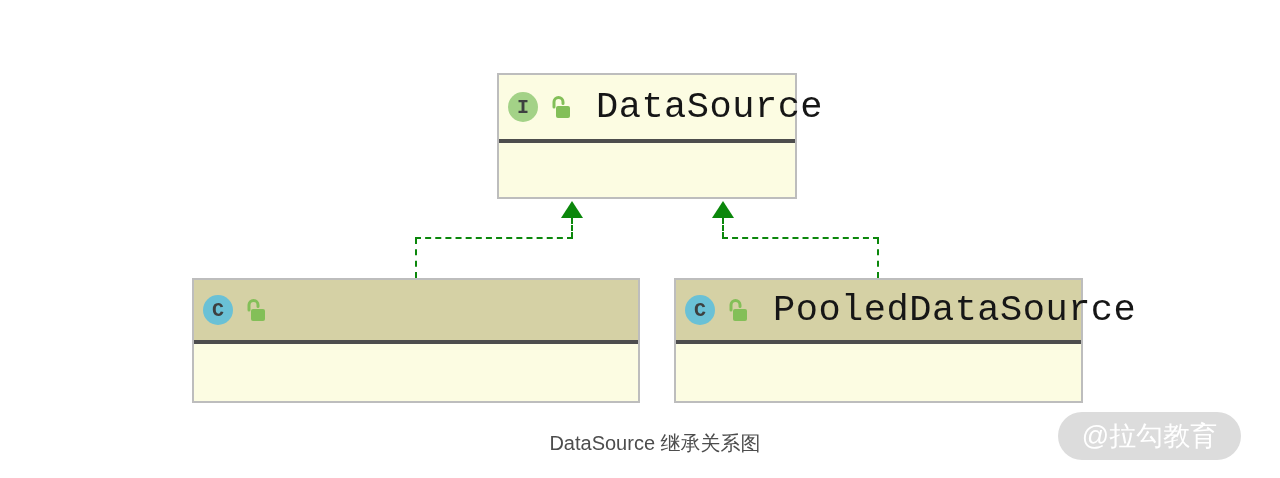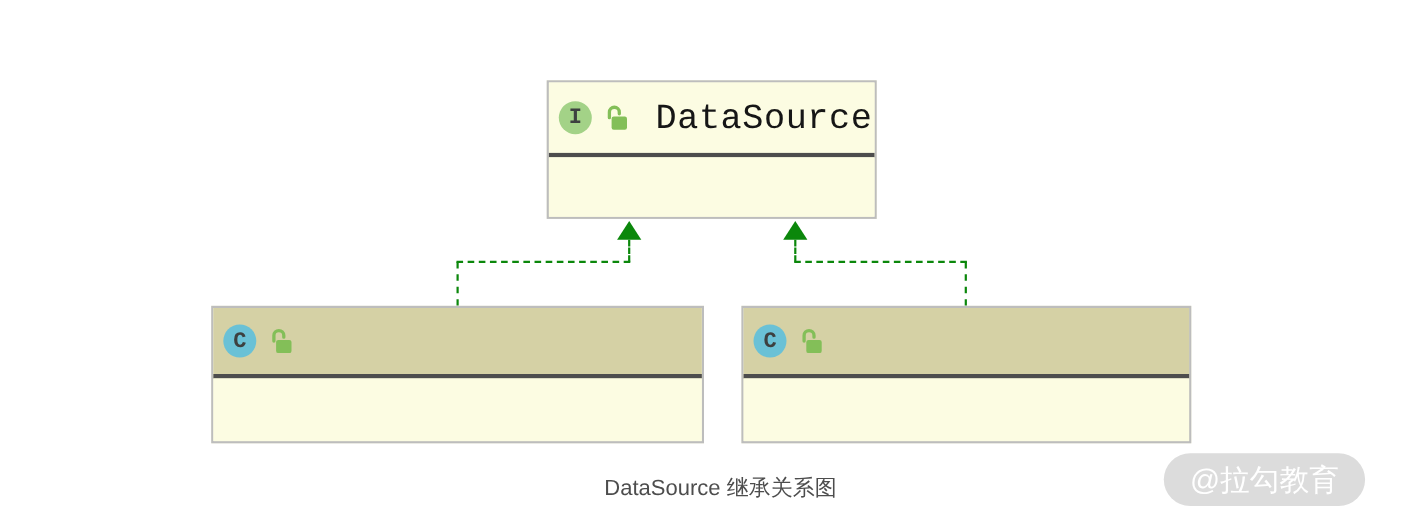--- a/index.html
+++ b/index.html
@@ -46,21 +46,21 @@
     margin-left: 1px;
   }
   .badge.interface { background: #a3d287; }
   .badge.classkind { background: #6ac1d6; }
 
   .lock-icon { margin-left: 12px; display: flex; flex: 0 0 auto; }
 
   .node-title {
     margin-left: 25px;
     font-family: "Liberation Mono", "DejaVu Sans Mono", monospace;
-    font-size: 32px;
+    font-size: 37px;
     letter-spacing: 0.5px;
     color: #161616;
     white-space: nowrap;
   }
 
   
   .seg { position: absolute; }
   .seg.v { width: 0; border-left: 2px dashed #0b870b; }
   .seg.h { height: 0; border-top: 2px dashed #0b870b; }
   .arrowhead {
@@ -141,20 +141,21 @@
 
   <div class="node" style="left:674px; top:278px; width:409px; height:125px;">
     <div class="node-header hdr-low selected">
       <span class="badge classkind">C</span>
       <span class="lock-icon">
         <svg width="21" height="25" viewBox="0 0 21 25">
           <path d="M4 12 V7 a4.5 4.5 0 0 1 9 0 v1.5" fill="none" stroke="#83bf58" stroke-width="3" stroke-linecap="round"></path>
           <rect x="6" y="11" width="14" height="12" rx="2" fill="#83bf58"></rect>
         </svg>
       </span>
+      <span class="node-title">PooledDataSource</span>
     </div>
     <div class="node-body"></div>
   </div>
 
   <div class="caption">DataSource 继承关系图</div>
 
   <div class="watermark">
     <span>@拉勾教育</span>
   </div>
 

